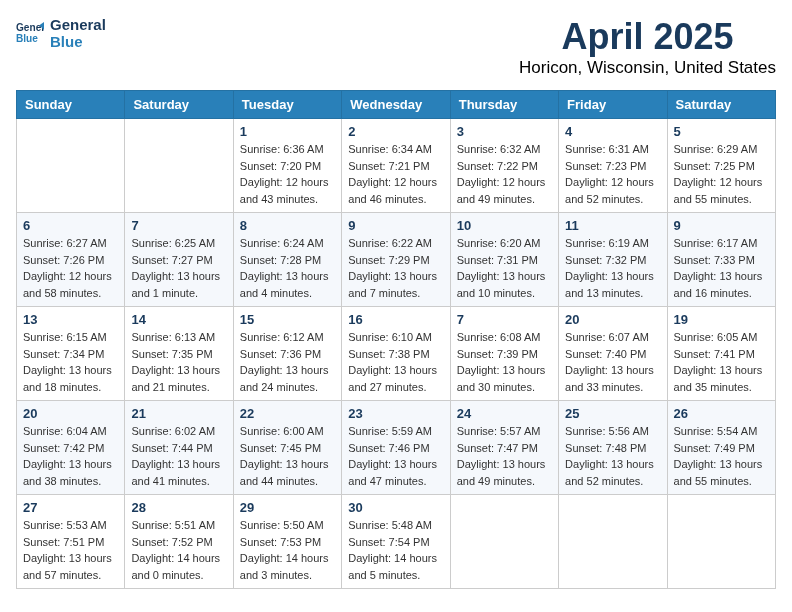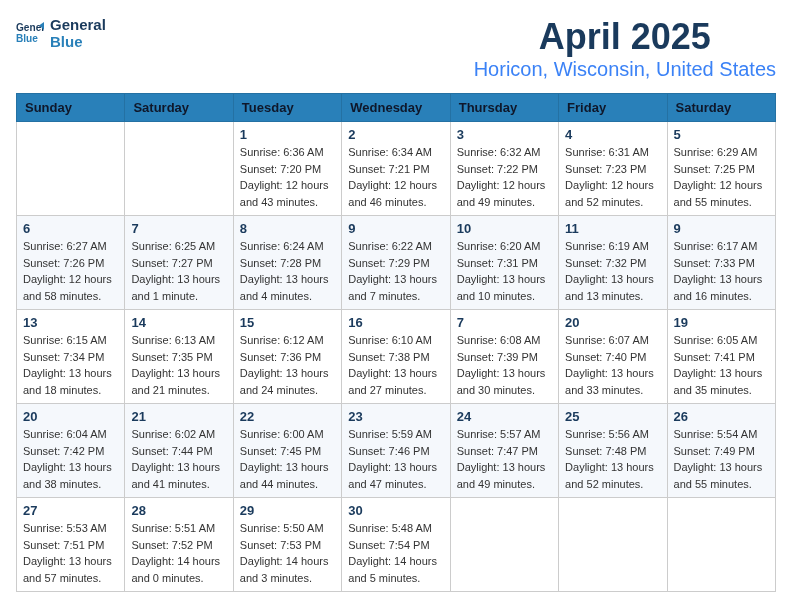--- a/index.html
+++ b/index.html
@@ -27,31 +27,31 @@
     }
     .title-block {
       text-align: center;
     }
     .month-title {
       font-size: 36px;
       font-weight: bold;
       color: #1a3a5c;
     }
     .location-title {
-      font-size: 20px;
-      color: #3b82f6;
+      font-size: 17px;
+      color: #000000;
     }
     .calendar {
       width: 100%;
       border-collapse: collapse;
       border: 1px solid #ccc;
     }
     .calendar th {
       background: #2980b9;
-      color: #0f172a;
+      color: #ffffff;
       font-size: 13px;
       font-weight: bold;
       padding: 6px 8px;
       text-align: left;
       border: 1px solid #2471a3;
     }
     .calendar td {
       vertical-align: top;
       border: 1px solid #ccc;
       padding: 5px 6px;

